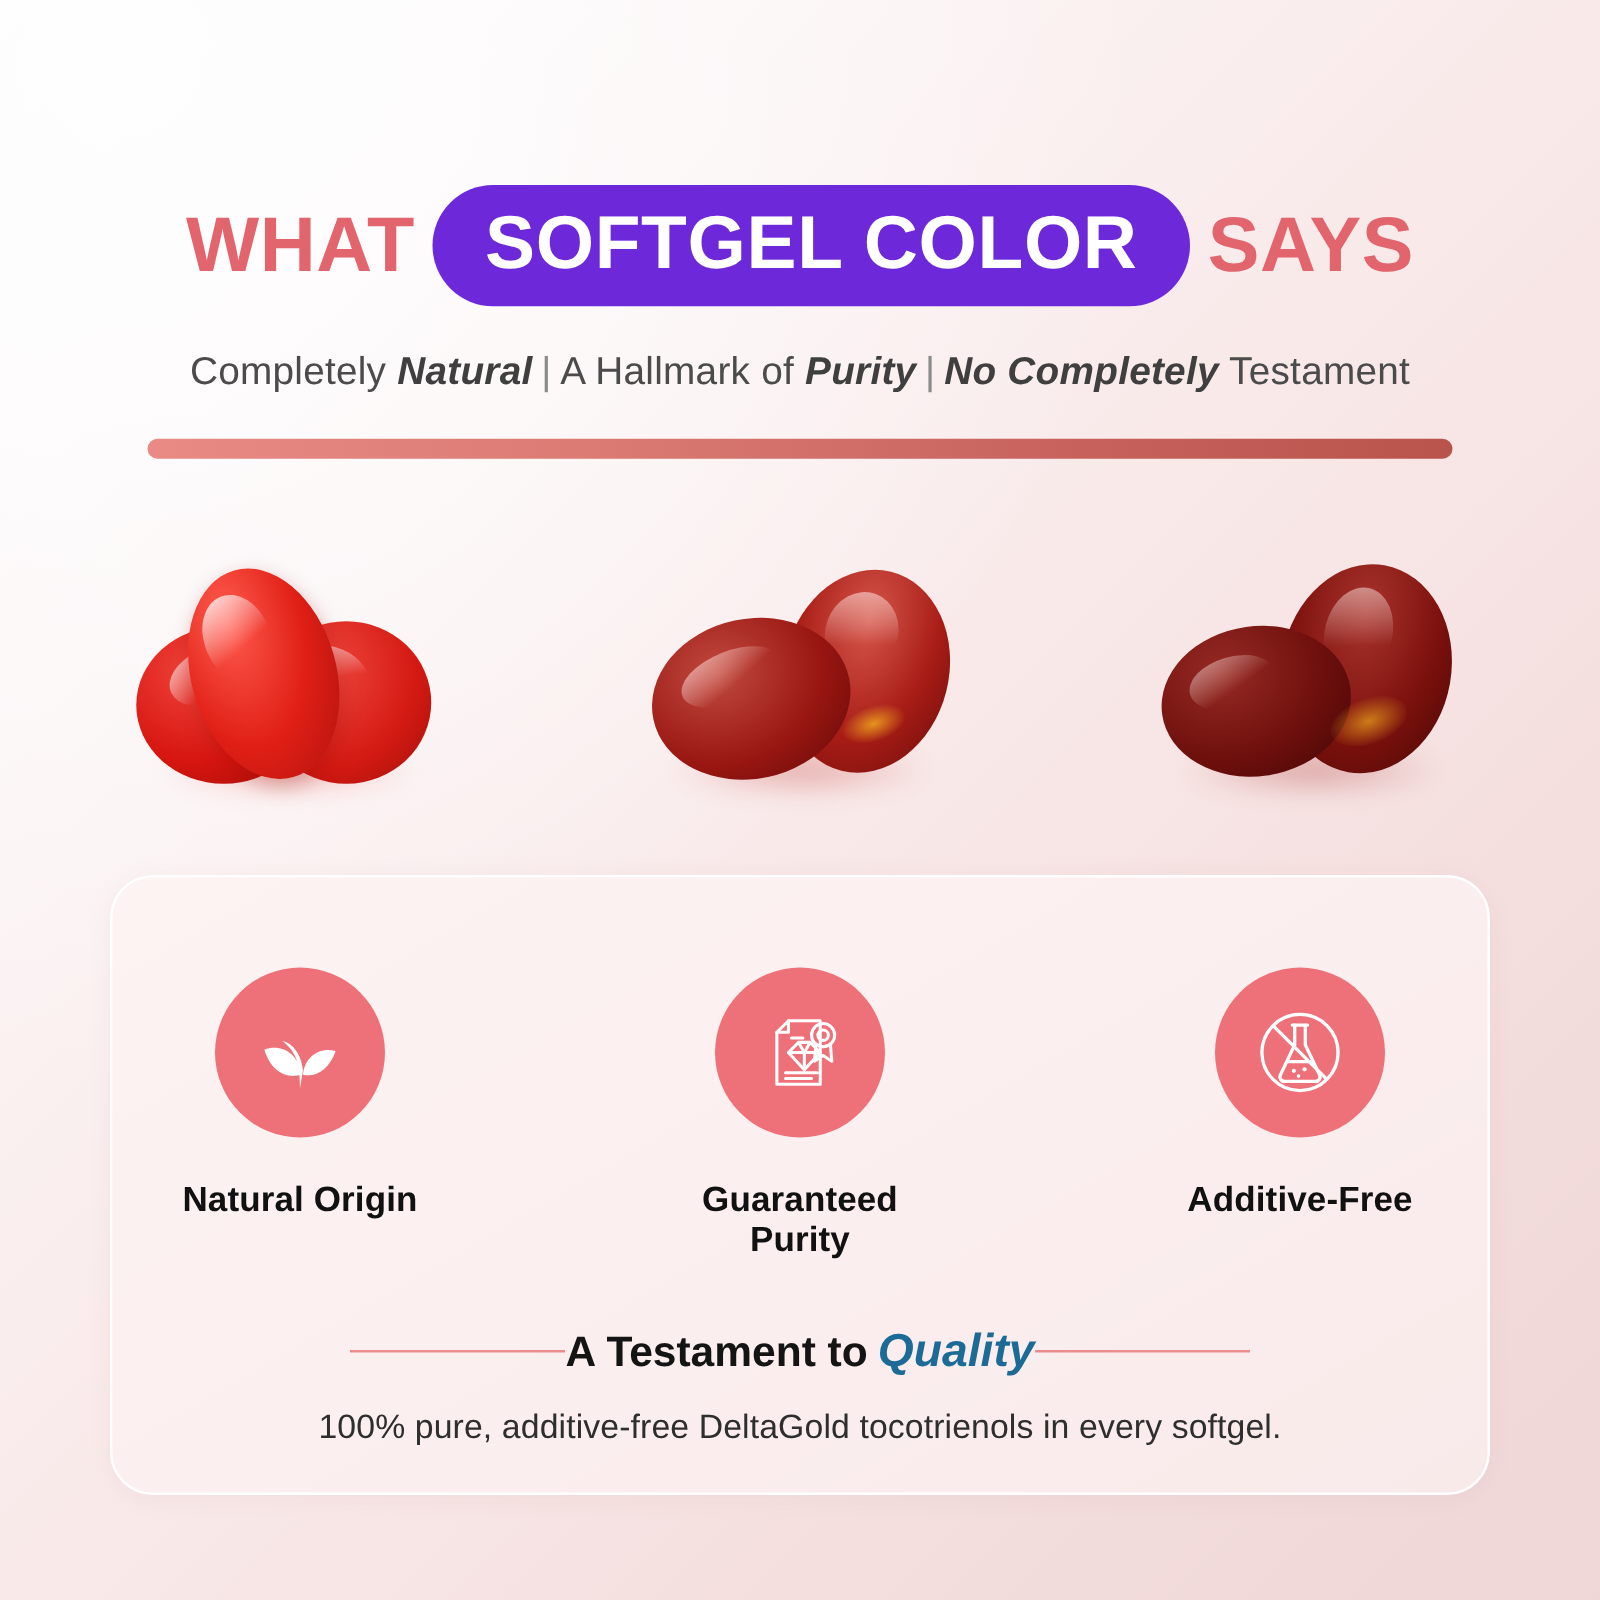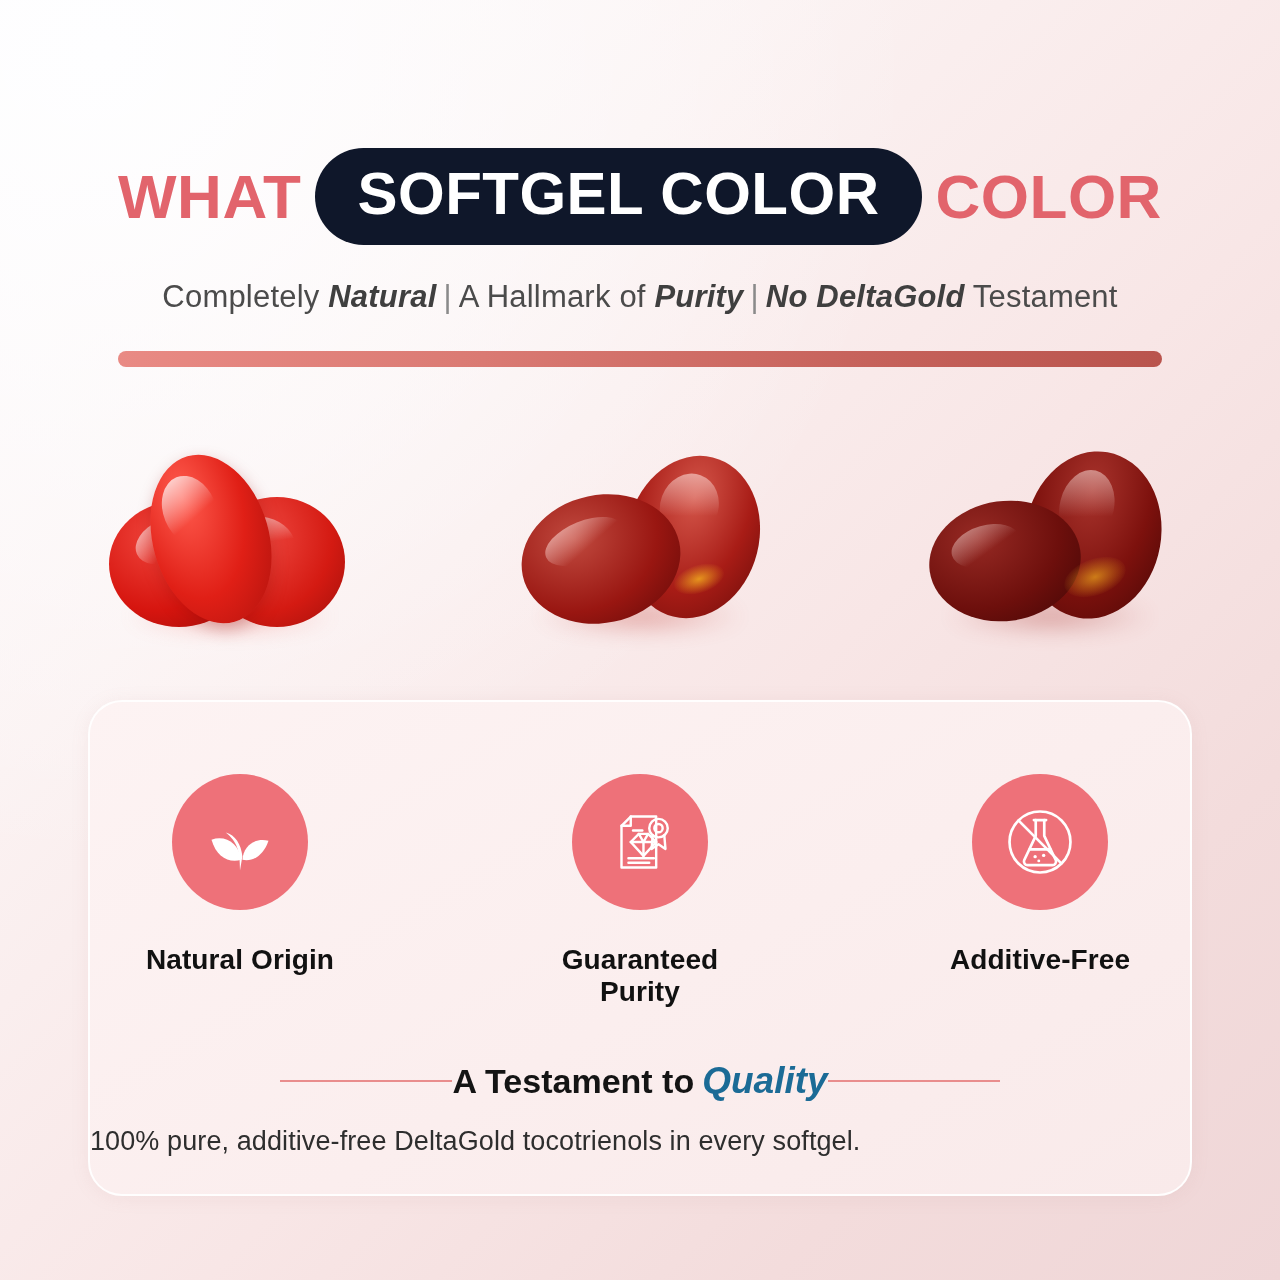--- a/index.html
+++ b/index.html
@@ -20,21 +20,21 @@
     gap:0; white-space:nowrap;
   }
   .headline .word {
     font-size:62px; font-weight:700; letter-spacing:0.5px;
     color:#e2646c;
   }
   .headline .word.left  { margin-right:14px; }
   .headline .word.right { margin-left:14px; }
   .pill {
     display:inline-block;
-    background:#0f172a;
+    background:#6d28d9;
     color:#ffffff;
     font-size:60px; font-weight:700; letter-spacing:0.5px;
     padding:16px 42px 21px 42px;
     border-radius:999px;
     line-height:1;
   }
 
   .subtitle {
     margin-top:34px;
     font-size:31px;
@@ -146,36 +146,36 @@
     margin-top:52px;
     display:flex; align-items:center; justify-content:center; 
   }
   .t-rule { height:2px; width:172px; background:#e98d8d; }
   .t-text { font-size:34px; font-weight:700; color:#141414; white-space:nowrap; }
   .t-text .quality {
     color:#1b6b96; font-style:italic; font-weight:700; font-size:37px;
     padding-left:8px;
   }
   .tagline {
-    margin-top:24px; 
+    margin-top:24px; text-align:center;
     font-size:27px; color:#2e2e2e; letter-spacing:0.1px;
   }
 </style>
 </head>
 <body>
 
 <div class="header">
   <div class="headline">
     <span class="word left">WHAT</span>
     <span class="pill">SOFTGEL COLOR</span>
-    <span class="word right">COLOR</span>
+    <span class="word right">SAYS</span>
   </div>
 
   <div class="subtitle">
-    <span>Completely </span><span class="em">Natural</span><span class="sep">|</span><span>A Hallmark of </span><span class="em">Purity</span><span class="sep">|</span><span class="em">No DeltaGold</span><span> Testament</span>
+    <span>Completely </span><span class="em">Natural</span><span class="sep">|</span><span>A Hallmark of </span><span class="em">Purity</span><span class="sep">|</span><span class="em">No Completely</span><span> Testament</span>
   </div>
 
   <div class="rule-bar"></div>
 </div>
 
 <div class="softgels">
 
   <div class="gel-group g1">
     <div class="gel-shadow shadow-c"></div>
     <div class="gel p1"></div>

